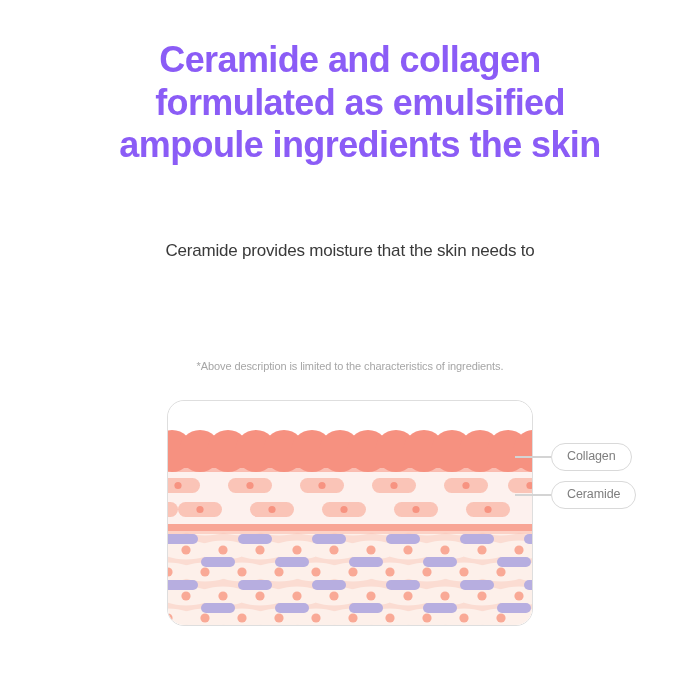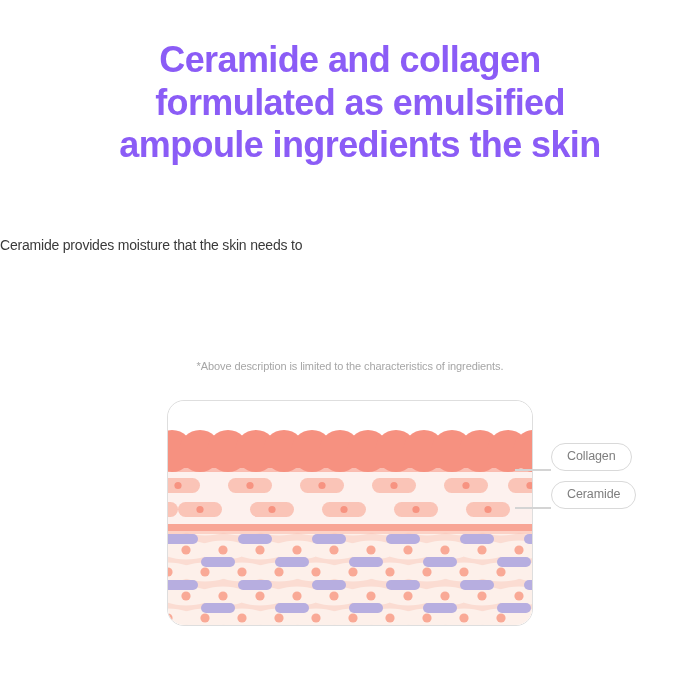--- a/index.html
+++ b/index.html
@@ -40,22 +40,22 @@
   }
   .hl-bold   { font-weight: 700; }
   .hl-light  { font-weight: 700; margin-left: 20px; }
 
   
   .body-copy {
     position: absolute;
     top: 220px;
     left: 0;
     width: 700px;
-    text-align: left;
-    font-size: 14px;
+    text-align: center;
+    font-size: 17px;
     font-weight: 400;
     line-height: 1.62;
     color: #3a3a3a;
     letter-spacing: -0.2px;
   }
   .body-copy span { display: block; }
 
   .disclaimer {
     position: absolute;
     top: 328px;
@@ -90,21 +90,21 @@
     position: absolute;
     left: 0;
     top: 0;
     display: block;
   }
 
   
   .callout {
     position: absolute;
     display: flex;
-    align-items: flex-end;
+    align-items: center;
     pointer-events: none;
   }
   .callout-line {
     width: 36px;
     height: 1.5px;
     background: #d4d4d4;
   }
   .pill {
     border: 1.5px solid #d9d9d9;
     border-radius: 999px;

